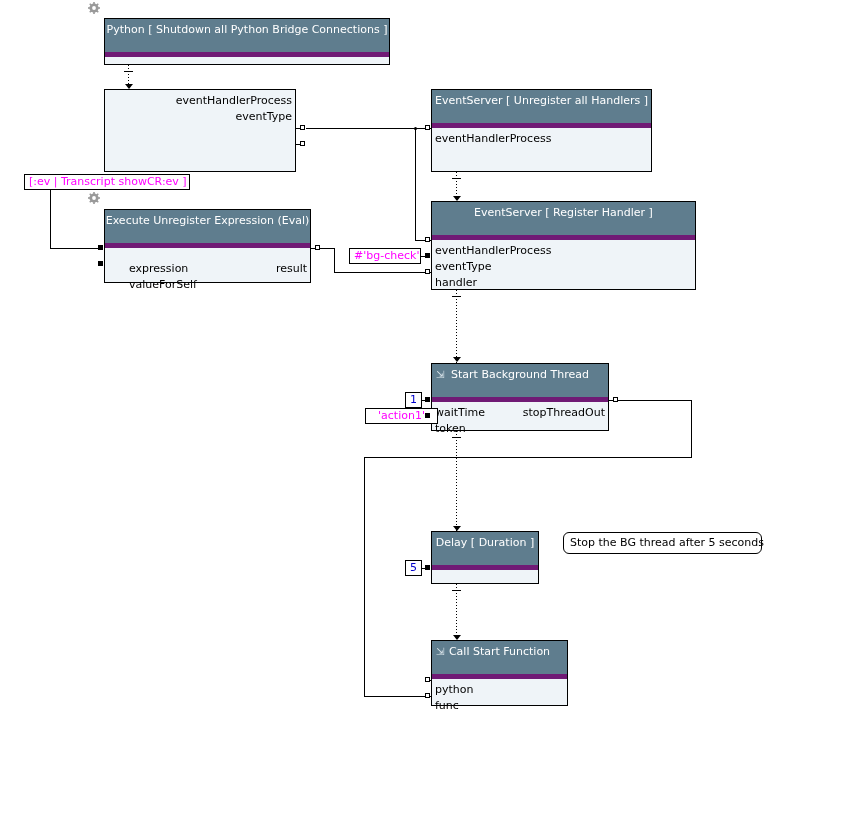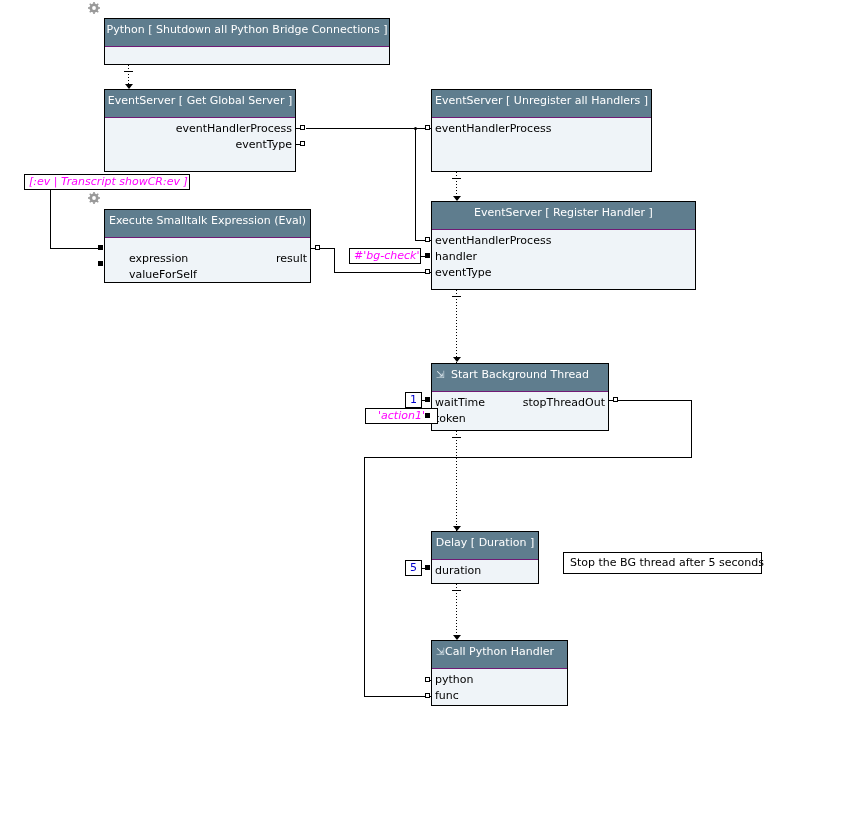--- a/index.html
+++ b/index.html
@@ -9,21 +9,21 @@
     font-family:"DejaVu Sans","Liberation Sans",sans-serif;
     -webkit-font-smoothing:none;
   }
   #canvas{position:absolute;left:0;top:0;width:856px;height:835px;}
 
   
   .node{position:absolute;border:1px solid #000;box-sizing:border-box;
         background:#eff4f8;z-index:5;}
   .node .hdr{
     background:#5f7d8e;color:#ffffff;font-size:11px;line-height:22px;
-    height:28px;text-align:center;border-bottom:1px solid #701a75;
+    height:38px;text-align:center;border-bottom:5px solid #701a75;
     box-sizing:border-box;position:relative;white-space:nowrap;overflow:hidden;
   }
   .node .hdr .thread-glyph{
     position:absolute;left:4px;top:1px;font-size:10px;color:#dfe8ee;
     line-height:20px;
   }
   .node .body{position:relative;box-sizing:border-box;}
   .row{height:16px;line-height:16px;font-size:11px;color:#000;
        position:relative;box-sizing:border-box;white-space:nowrap;}
   .row.in{text-align:left;padding-left:3px;}
@@ -34,21 +34,21 @@
   
   .port{position:absolute;width:5px;height:5px;border:1px solid #000;
         box-sizing:border-box;background:#ffffff;z-index:9;}
   .port.filled{background:#000000;}
 
   
   .lit{position:absolute;border:1px solid #000;background:#ffffff;
        font-size:11px;line-height:14px;height:16px;box-sizing:border-box;
        text-align:center;padding:0 4px;white-space:nowrap;z-index:6;
        font-family:"DejaVu Sans","Liberation Sans",sans-serif;}
-  .lit.str{color:#ff00ff;font-style:italic;}
+  .lit.str{color:#ff00ff;}
   .lit.num{color:#0000cc;}
 
   
   .comment{position:absolute;border:1px solid #000;background:#ffffff;
            font-size:11px;line-height:20px;height:22px;box-sizing:border-box;
            padding:0 6px;white-space:nowrap;color:#000;z-index:6;}
 
   
   .wire{position:absolute;background:#000;z-index:2;}
   .wire.h{height:1px;}
@@ -133,21 +133,20 @@
   <div class="cflow" style="left:456px;top:584px;height:56px;"></div>
   <div class="stub" style="left:452px;top:590px;"></div>
   <div class="arrowhead" style="left:453px;top:635px;"></div>
 
   <div class="node" style="left:104px;top:18px;width:286px;height:47px;">
     <div class="hdr">Python [ Shutdown all Python Bridge Connections ]</div>
     <div class="body" style="height:24px;"></div>
   </div>
 
   <div class="node" style="left:104px;top:89px;width:192px;height:83px;">
-    <div class="hdr">EventServer [ Get Global Server ]</div>
     <div class="body" style="height:60px;padding-top:3px;">
       <div class="row out">
         <span>eventHandlerProcess</span>
       </div>
       <div class="row out">
         <span>eventType</span>
       </div>
     </div>
   </div>
   <div class="port" style="left:300px;top:125px;"></div>
@@ -160,21 +159,21 @@
     <div class="body" style="height:60px;padding-top:3px;">
       <div class="row in">
         <span>eventHandlerProcess</span>
       </div>
     </div>
   </div>
   <div class="port" style="left:425px;top:125px;"></div>
   <div class="wire h" style="left:430px;top:128px;width:3px;"></div>
 
   <div class="node" style="left:104px;top:209px;width:207px;height:74px;">
-    <div class="hdr">Execute Smalltalk Expression (Eval)</div>
+    <div class="hdr">Execute Unregister Expression (Eval)</div>
     <div class="body" style="height:51px;padding-top:13px;margin-left:21px;">
       <div class="row both">
         <span>expression</span>
         <span class="outlbl">result</span>
       </div>
       <div class="row in">
         <span>valueForSelf</span>
       </div>
     </div>
   </div>
@@ -183,24 +182,24 @@
   <div class="port" style="left:315px;top:245px;"></div>
   <div class="wire h" style="left:310px;top:248px;width:6px;"></div>
 
   <div class="node" style="left:431px;top:201px;width:265px;height:89px;">
     <div class="hdr">EventServer [ Register Handler ]</div>
     <div class="body" style="height:66px;padding-top:3px;">
       <div class="row in">
         <span>eventHandlerProcess</span>
       </div>
       <div class="row in">
+        <span>eventType</span>
+      </div>
+      <div class="row in">
         <span>handler</span>
-      </div>
-      <div class="row in">
-        <span>eventType</span>
       </div>
     </div>
   </div>
   <div class="port" style="left:425px;top:237px;"></div>
   <div class="port filled" style="left:425px;top:253px;"></div>
   <div class="port" style="left:425px;top:269px;"></div>
   <div class="wire h" style="left:430px;top:240px;width:3px;"></div>
   <div class="wire h" style="left:430px;top:272px;width:3px;"></div>
 
   <div class="node" style="left:431px;top:363px;width:178px;height:68px;">
@@ -218,32 +217,27 @@
       </div>
     </div>
   </div>
   <div class="port filled" style="left:425px;top:397px;"></div>
   <div class="port filled" style="left:425px;top:413px;"></div>
   <div class="port" style="left:613px;top:397px;"></div>
   <div class="wire h" style="left:608px;top:400px;width:6px;"></div>
 
   <div class="node" style="left:431px;top:531px;width:108px;height:53px;">
     <div class="hdr">Delay [ Duration ]</div>
-    <div class="body" style="height:30px;padding-top:3px;">
-      <div class="row in">
-        <span>duration</span>
-      </div>
-    </div>
   </div>
   <div class="port filled" style="left:425px;top:565px;"></div>
 
   <div class="node" style="left:431px;top:640px;width:137px;height:66px;">
     <div class="hdr">
       <span class="thread-glyph">⇲</span>
-      <span>Call Python Handler</span>
+      <span>Call Start Function</span>
     </div>
     <div class="body" style="height:43px;padding-top:3px;">
       <div class="row in">
         <span>python</span>
       </div>
       <div class="row in">
         <span>func</span>
       </div>
     </div>
   </div>
@@ -259,15 +253,15 @@
 
   <div class="lit num" style="left:405px;top:392px;width:17px;">1</div>
   <div class="wire h" style="left:421px;top:400px;width:5px;"></div>
 
   <div class="lit str" style="left:365px;top:408px;width:73px;">'action1'</div>
   <div class="wire h" style="left:421px;top:416px;width:5px;"></div>
 
   <div class="lit num" style="left:405px;top:560px;width:17px;">5</div>
   <div class="wire h" style="left:421px;top:568px;width:5px;"></div>
 
-  <div class="comment" style="left:563px;top:552px;width:199px;">Stop the BG thread after 5 seconds</div>
+  <div class="comment" style="left:563px;top:532px;width:199px;border-radius:6px;">Stop the BG thread after 5 seconds</div>
 
 </div>
 
 </body></html>

